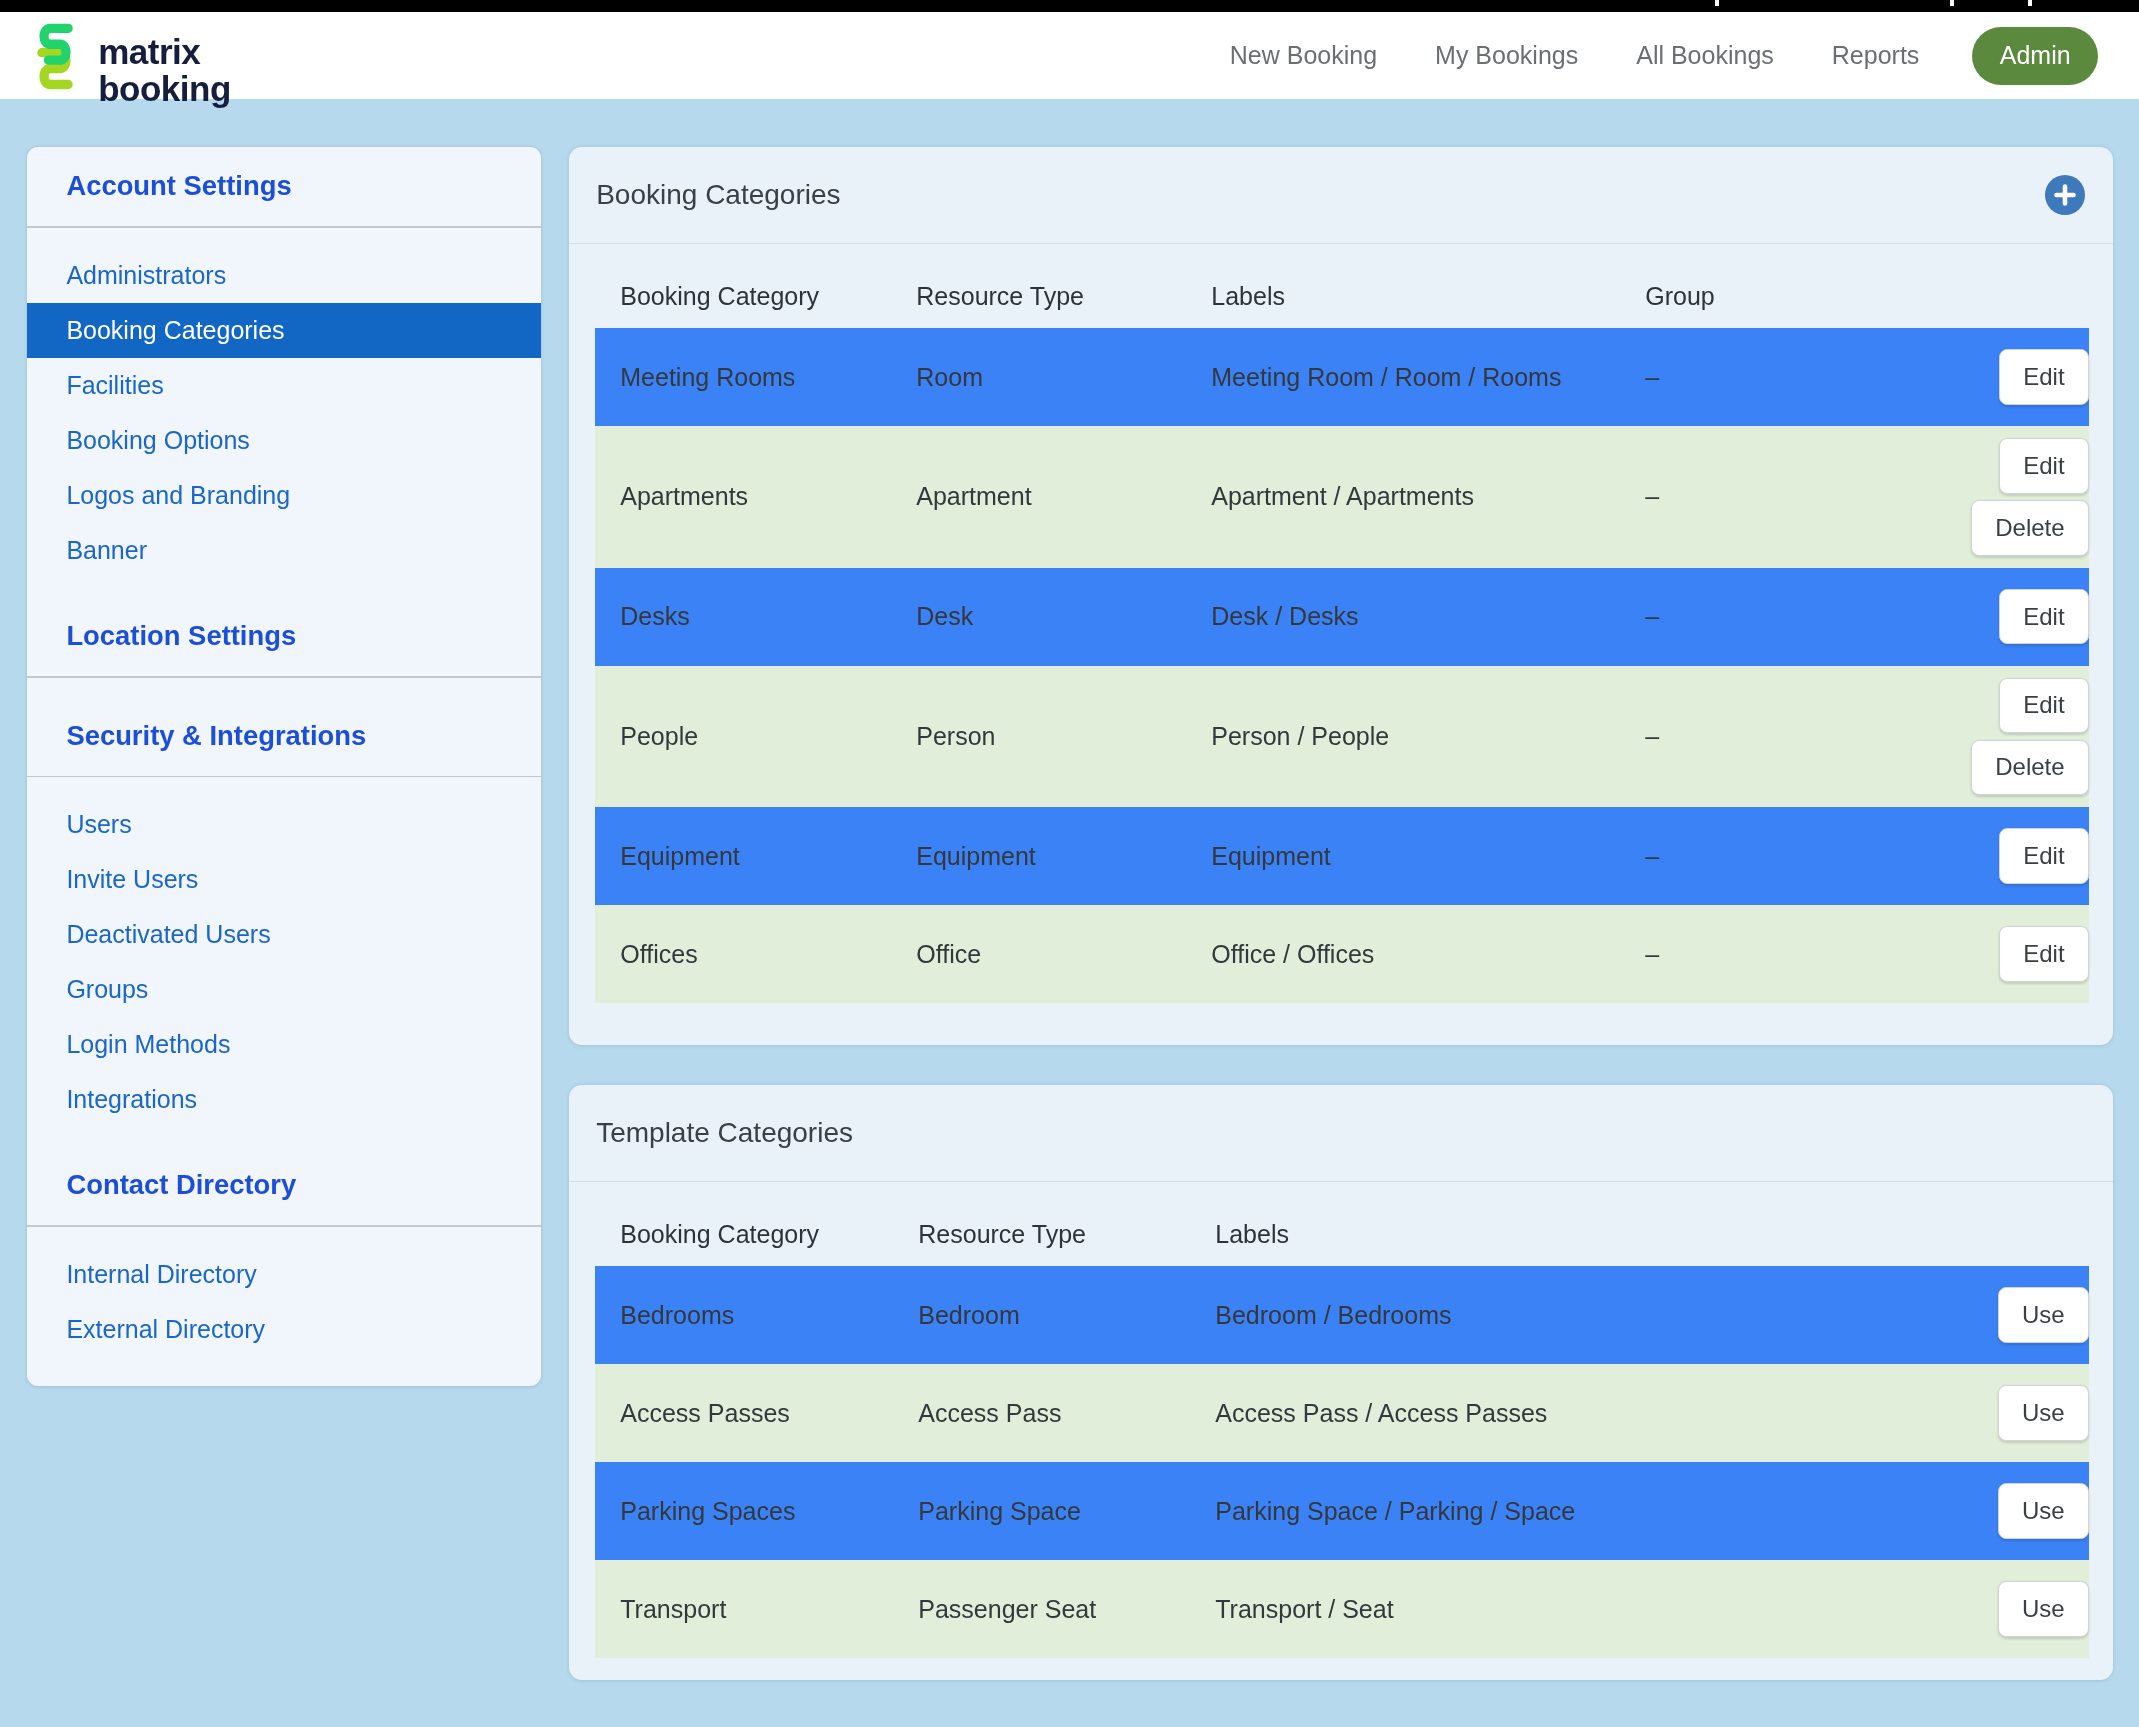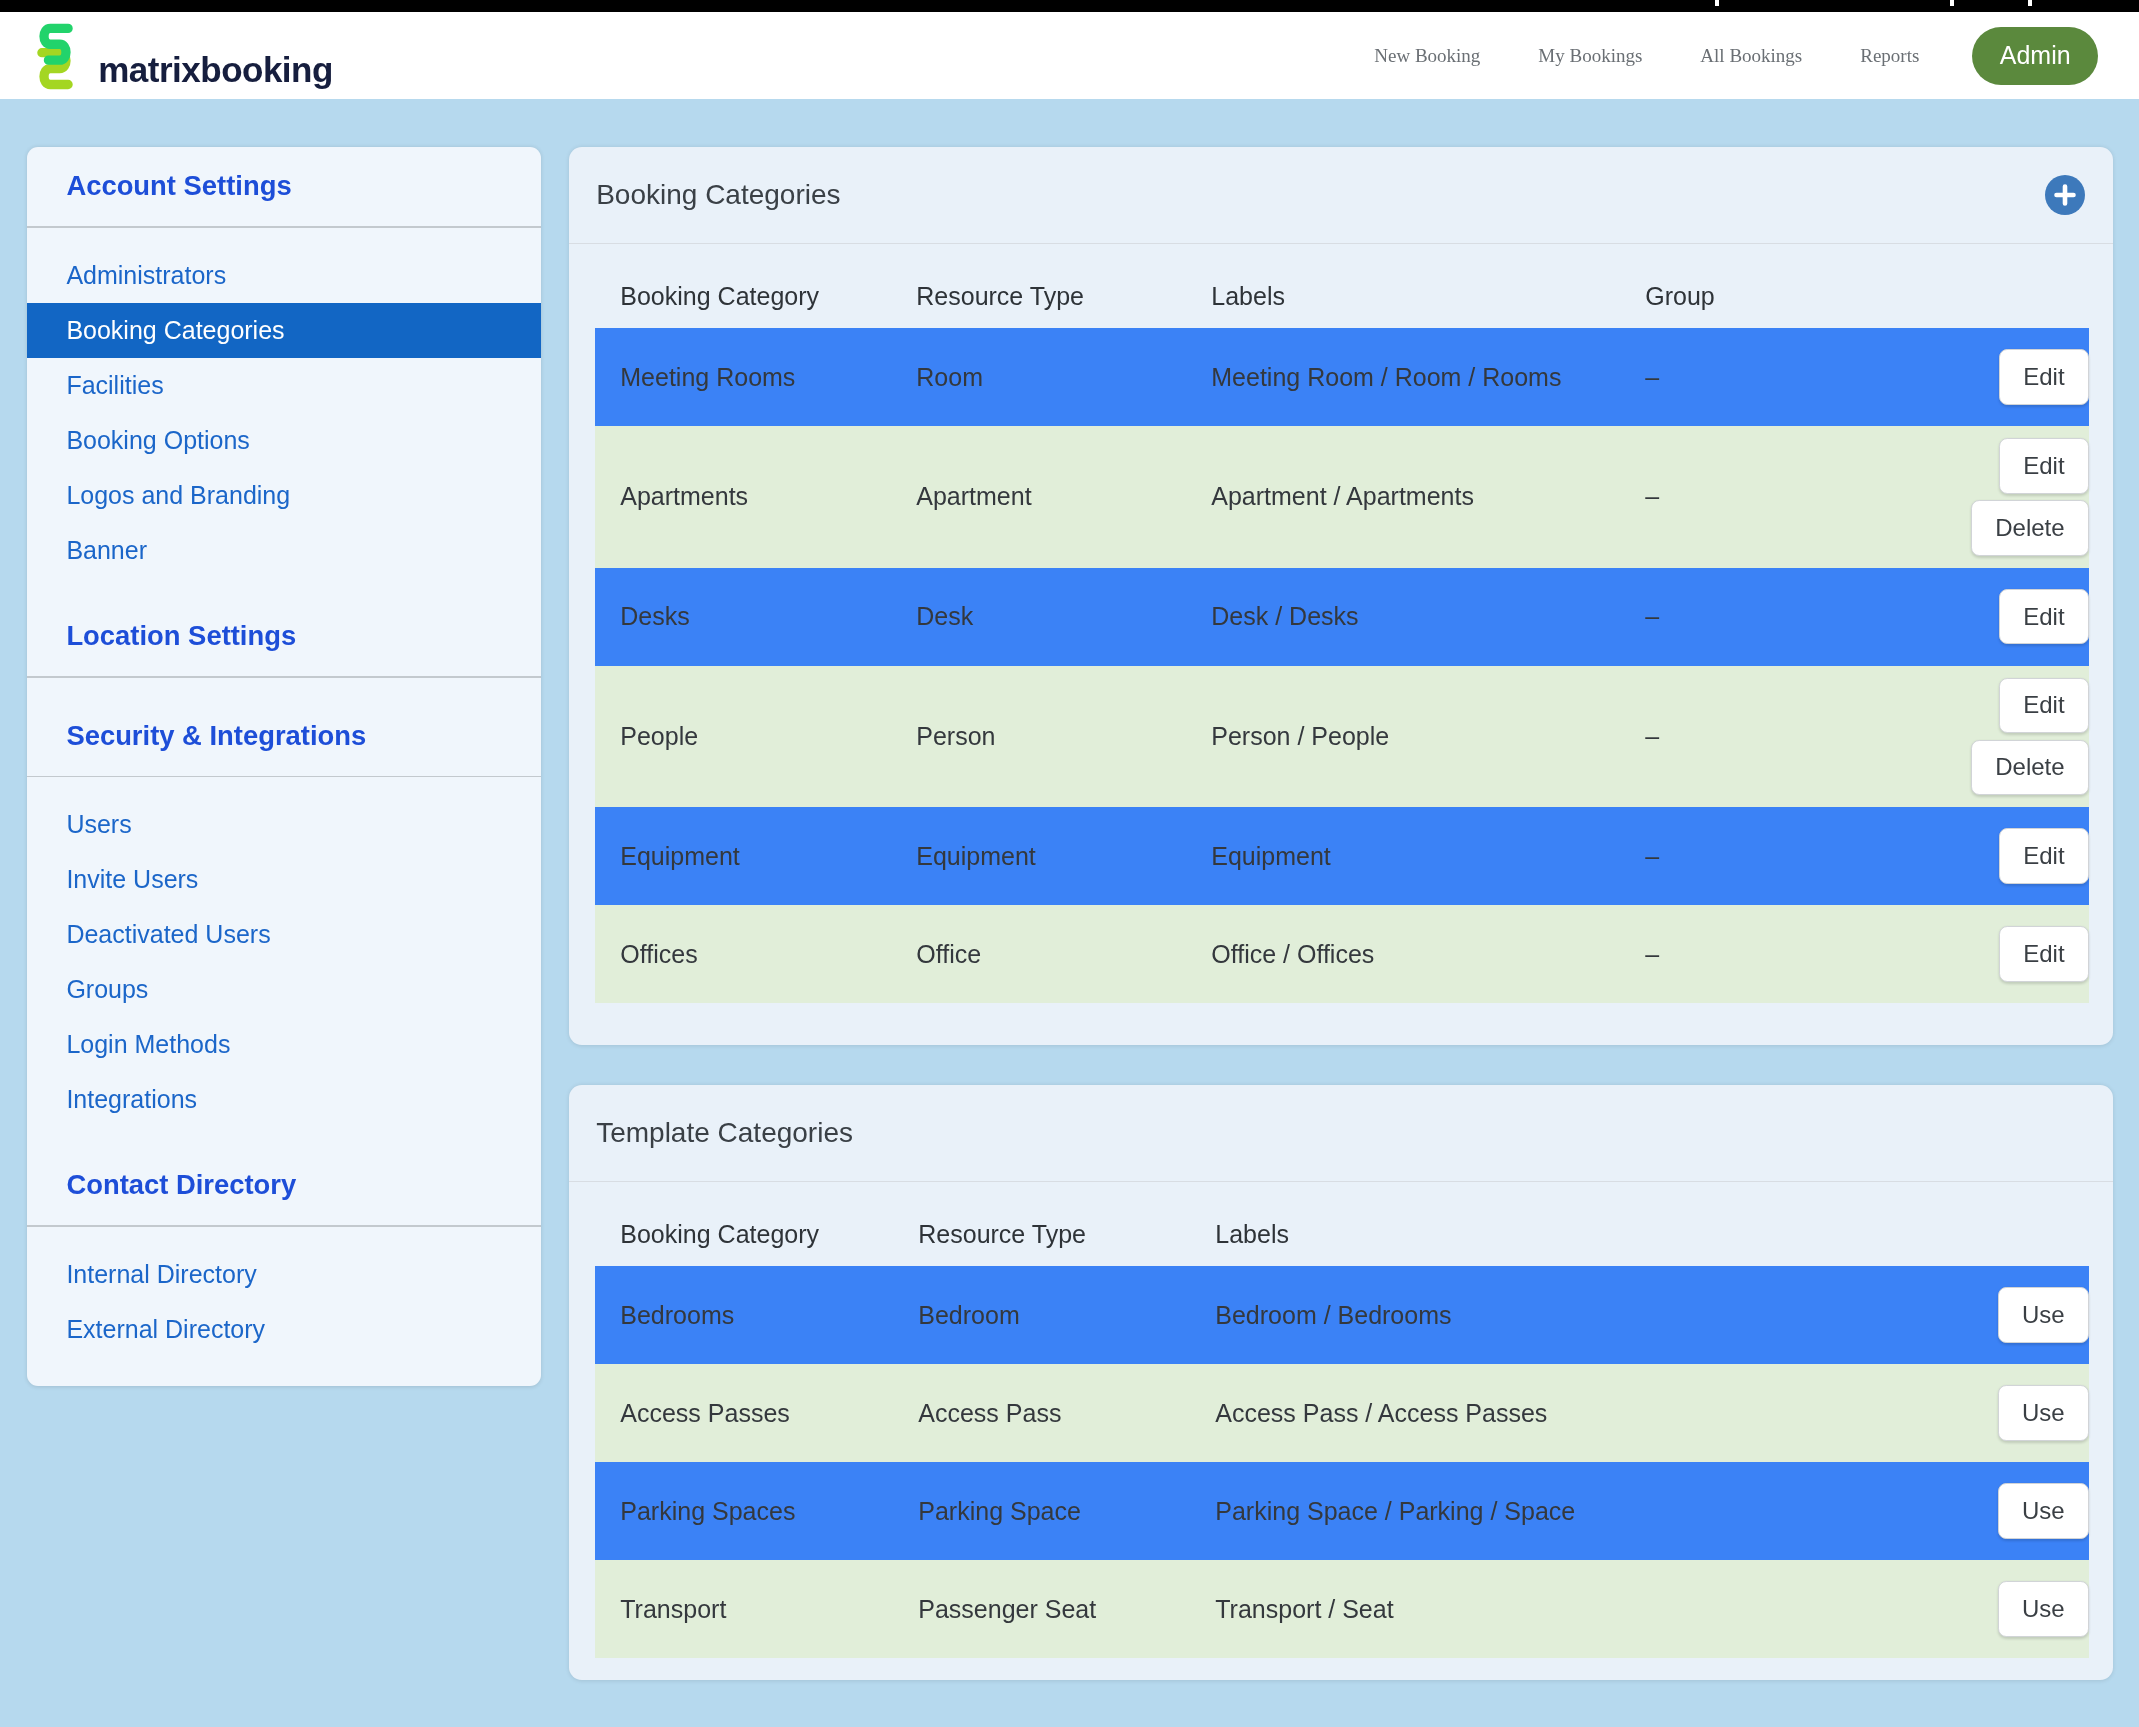--- a/index.html
+++ b/index.html
@@ -12,23 +12,23 @@
   }
 
   
   .topbar { height: 12px; background: #000; position: relative; }
   .tick { position: absolute; top: 0; width: 3.7px; height: 5.5px; background: #fff; }
   .t1 { left: 1715px; } .t2 { left: 1950px; } .t3 { left: 2028px; }
 
   
   .header { height: 87px; background: #fff; display: flex; align-items: center; padding: 0 42px 0 25.6px; }
   .logo { display: flex; align-items: center; gap: 14.6px; cursor: pointer; }
-  .logo-text { display: flex; font-weight: 700; font-size: 35px; line-height: 37px; color: var(--logo-navy, #161e3e); letter-spacing: -0.5px; margin-top: 28px; }
+  .logo-text { display: flex; flex-direction: column; font-weight: 700; font-size: 35px; line-height: 37px; color: var(--logo-navy, #161e3e); letter-spacing: -0.5px; margin-top: 28px; }
   .nav { margin-left: auto; display: flex; align-items: center; gap: 58px; }
-  .nav-item { font-size: 19px; color: #6a6f74; cursor: pointer; text-decoration: none; font-family: Liberation Serif, serif; }
+  .nav-item { font-size: 25px; color: #6a6f74; cursor: pointer; text-decoration: none; }
   .admin-pill { margin-left: 53px; height: 58px; padding: 0 27.4px; border: none; border-radius: 29px; background: var(--admin-green, #5b893d); color: #fff; font-size: 25px; font-family: inherit; cursor: pointer; }
 
   
   .content { display: flex; gap: 27.4px; padding: 48px 27.4px 0; align-items: flex-start; }
 
   
   .sidebar { width: 514px; background: var(--sidebar-bg, #f0f6fc); border-radius: 11px; padding-bottom: 29px; box-shadow: 0 0.9px 4.6px rgba(0,0,0,.12); }
   .section-title { font-size: 27.4px; font-weight: 600; color: #1d4ed8; padding: 42px 0 24px 39px; }
   .section:first-child .section-title { padding-top: 23px; }
   .divider { height: 1.8px; background: #c3c9ce; }

